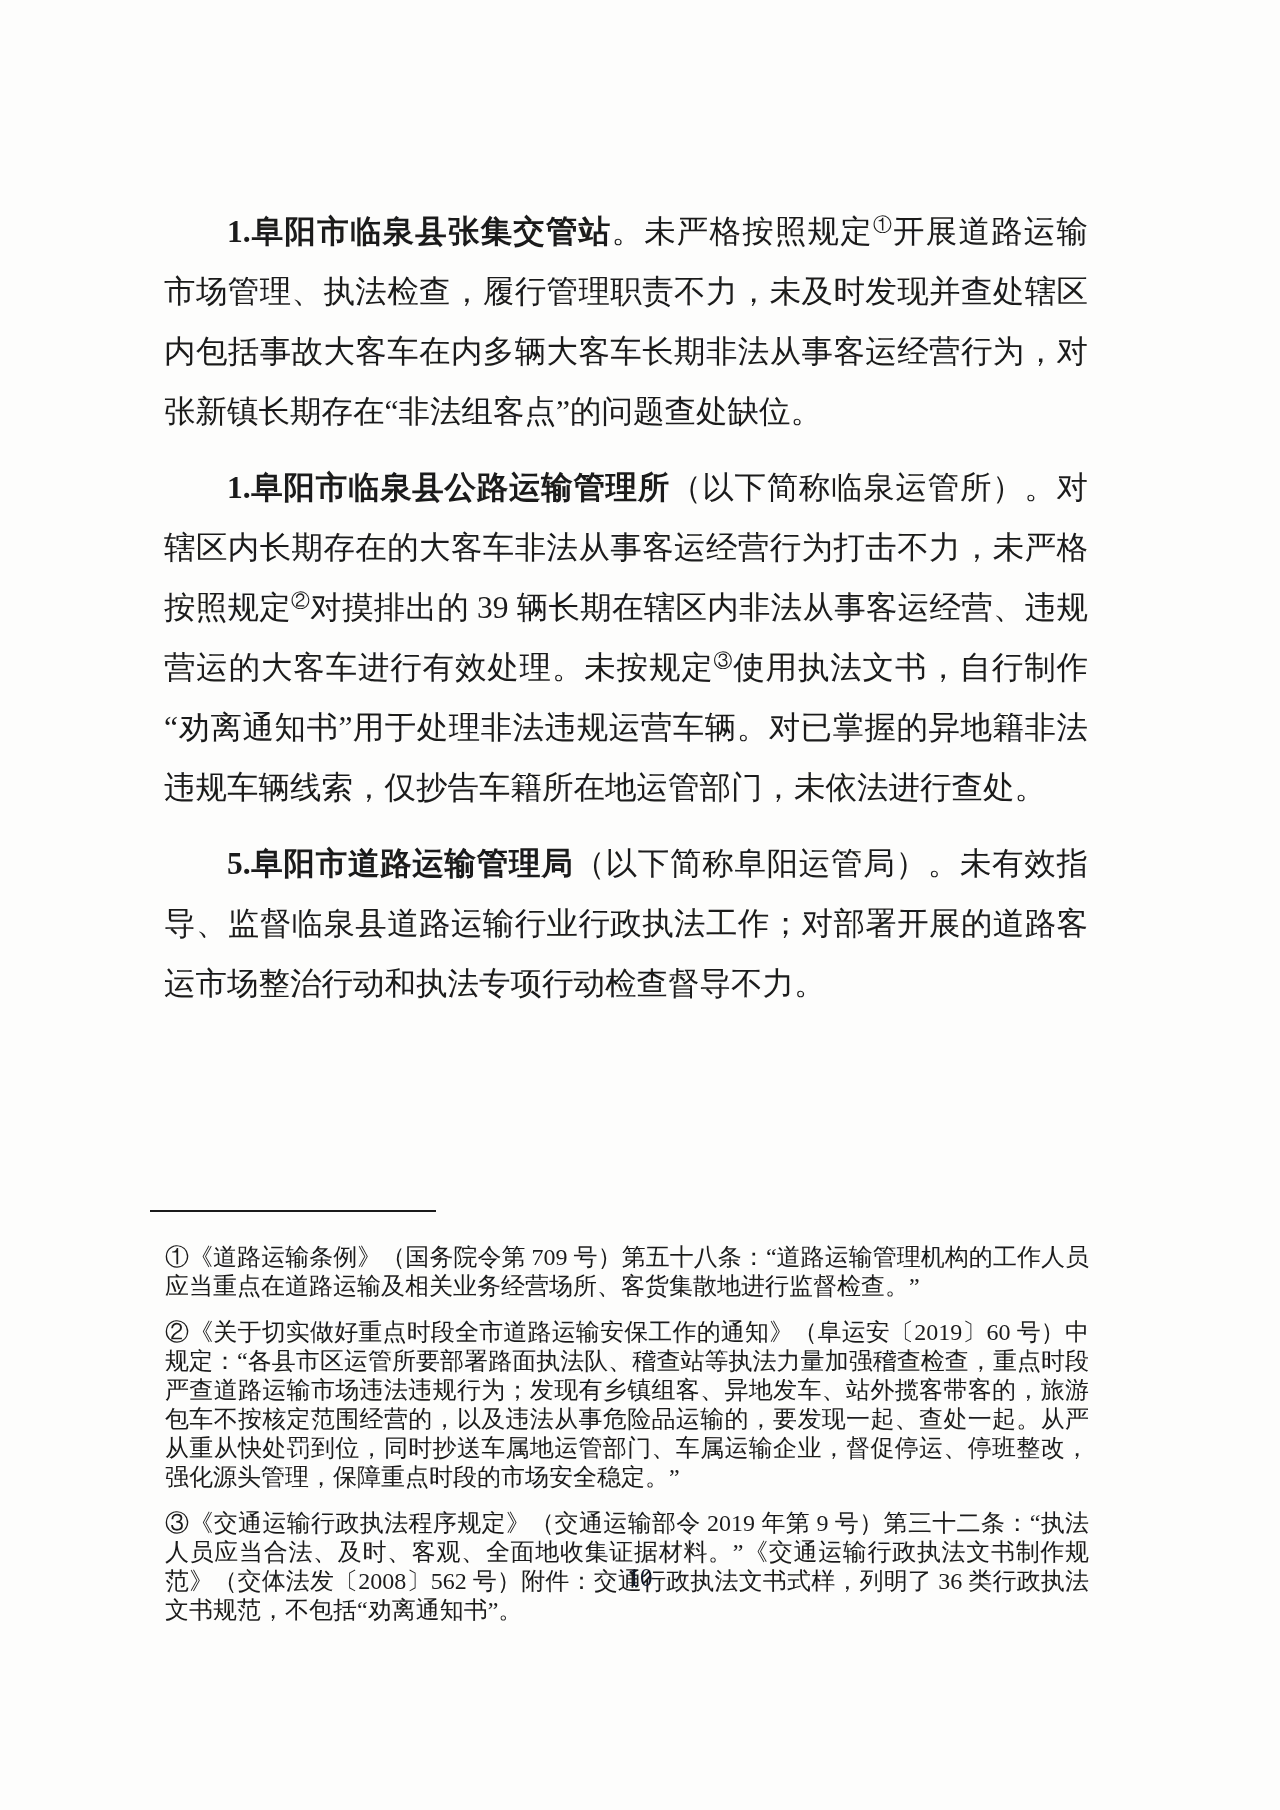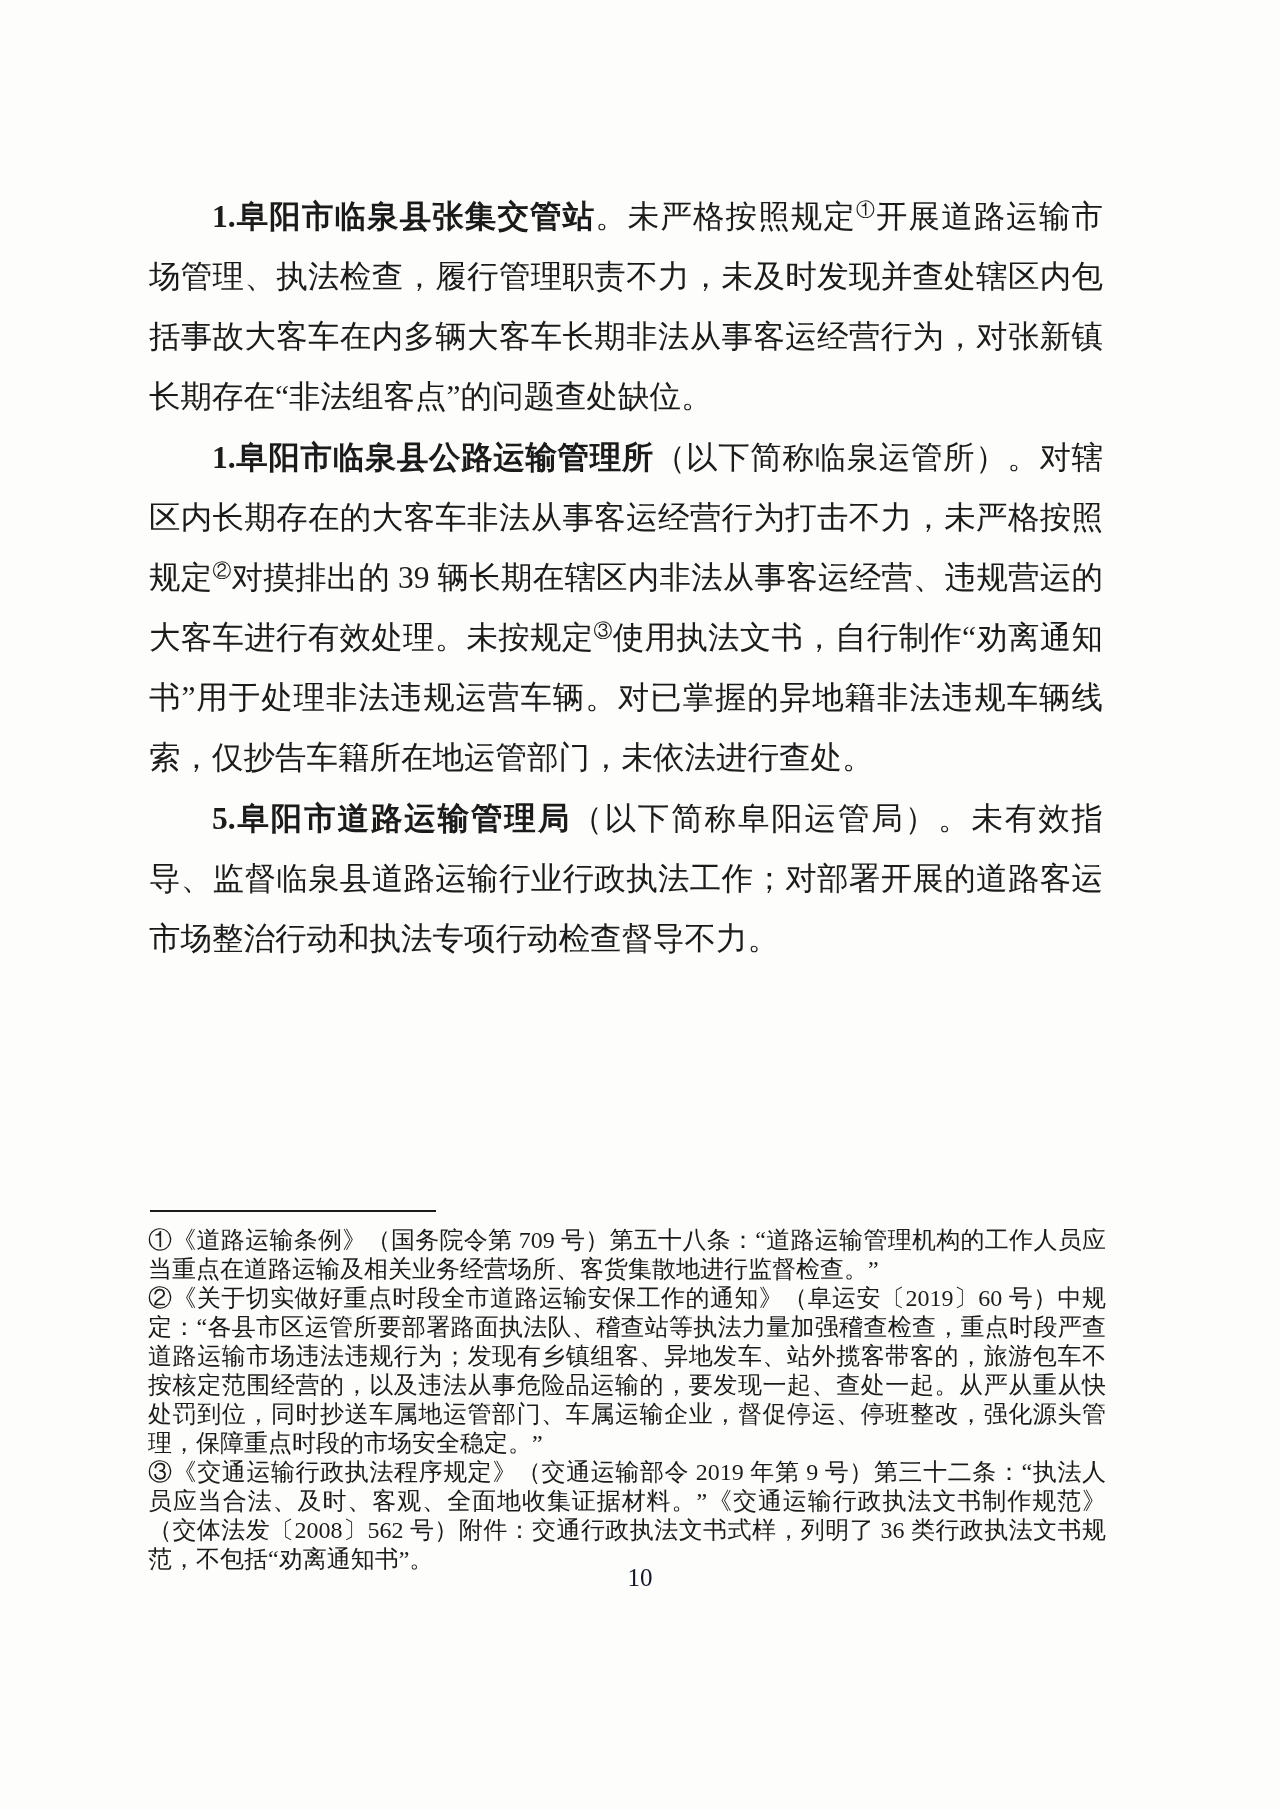--- a/index.html
+++ b/index.html
@@ -15,21 +15,21 @@
   .body-text {
     position: absolute;
     left: 148px;
     top: 186px;
     width: 956px;
     font-size: 31.5px;
     line-height: 60px;
     text-align: justify;
   }
   .body-text p {
-    margin: 1px;
+    margin: 16px;
     text-indent: 2em;
   }
   .lead {
     font-weight: bold;
   }
   sup.note-ref {
     font-size: 0.6em;
     line-height: 0;
     vertical-align: super;
   }
@@ -43,21 +43,21 @@
   }
   .footnotes {
     position: absolute;
     left: 148px;
     top: 1226px;
     width: 958px;
     font-size: 24px;
     line-height: 29px;
     text-align: justify;
   }
-  .footnotes p { margin: 0; }
+  .footnotes p { margin: 17px; }
   .page-number {
     position: absolute;
     left: 0;
     top: 1564px;
     width: 100%;
     text-align: center;
     font-size: 25px;
     color: #0f172a;
   }
 </style>

